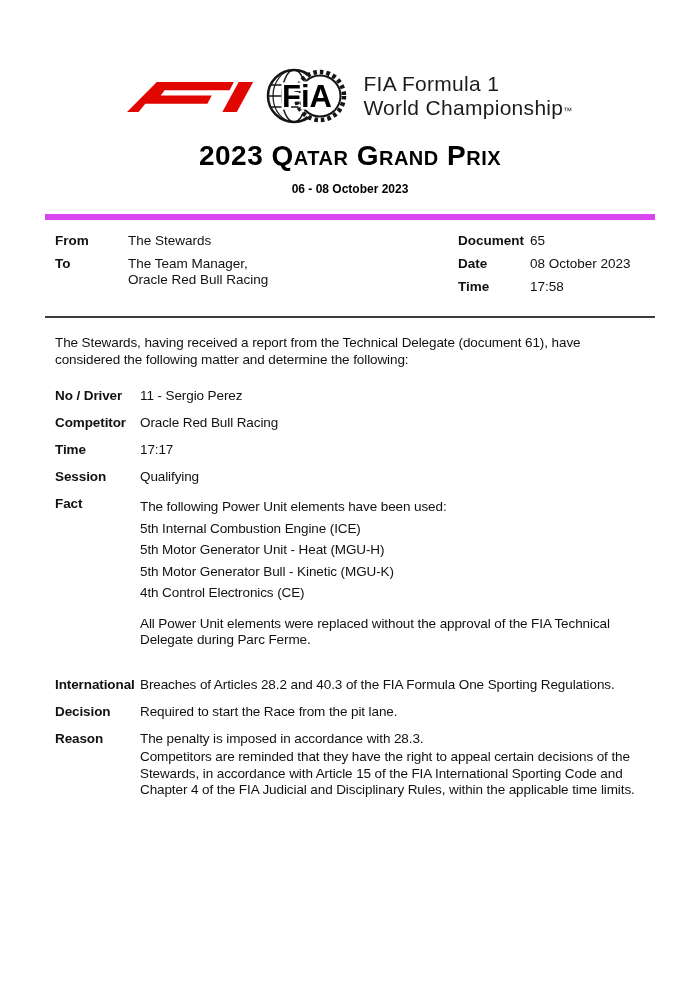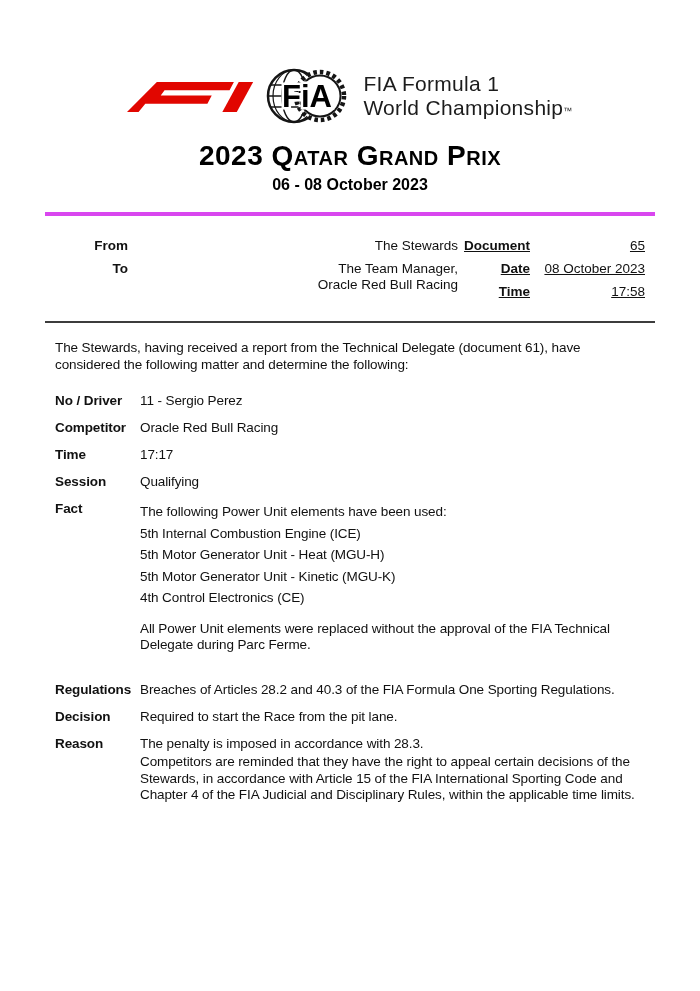--- a/index.html
+++ b/index.html
@@ -42,42 +42,41 @@
   
   .title-block { text-align: center; margin-top: 10px; }
   .gp-title {
     font-size: 28px;
     font-weight: bold;
     font-variant: small-caps;
     letter-spacing: 0.5px;
     color: #000;
   }
   .gp-dates {
-    font-size: 16px;
+    font-size: 12px;
     font-weight: bold;
-    margin-top: 4px;
+    margin-top: 10px;
     color: #000;
   }
 
   
   .meta-section {
     margin: 18px -10px 0;
-    padding: 22px 10px 14px;
-    border-top: 4px solid #d946ef;
+    padding: 13px 10px 14px;
+    border-top: 6px solid #d946ef;
     border-bottom: 2px solid #3c3c3c;
     display: flex;
     font-size: 13.5px;
     line-height: 16px;
-    text-align: right;
   }
   .meta-left { width: 403px; flex: none; }
   .meta-right { flex: 1; }
   .meta-row { display: grid; margin-bottom: 7px; }
   .meta-left .meta-row { grid-template-columns: 73px 1fr; }
-  .meta-right .meta-row { grid-template-columns: 72px 1fr; text-decoration: underline; }
+  .meta-right .meta-row { grid-template-columns: 72px 1fr; }
   .meta-label { font-weight: bold; }
   .prewrap { white-space: pre-line; }
 
   
   .doc-body { font-size: 13.5px; line-height: 16.5px; letter-spacing: -0.1px; }
   .intro { margin-top: 17px; }
   .rows { margin-top: 20px; }
   .row { display: grid; grid-template-columns: 85px 1fr; margin-bottom: 10.5px; }
   .row-label { font-weight: bold; white-space: nowrap; }
   .fact-line { line-height: 21.5px; }
@@ -170,29 +169,29 @@
         <span class="row-label">Session</span>
         <span>Qualifying</span>
       </div>
 
       <div class="row">
         <span class="row-label">Fact</span>
         <span>
           <div class="fact-line">The following Power Unit elements have been used:</div>
           <div class="fact-line">5th Internal Combustion Engine (ICE)</div>
           <div class="fact-line">5th Motor Generator Unit - Heat (MGU-H)</div>
-          <div class="fact-line">5th Motor Generator Unit - Kinetic (MGU-K)</div>
+          <div class="fact-line">5th Motor Generator Bull - Kinetic (MGU-K)</div>
           <div class="fact-line">4th Control Electronics (CE)</div>
           <div class="fact-extra prewrap">All Power Unit elements were replaced without the approval of the FIA Technical
 Delegate during Parc Ferme.</div>
         </span>
       </div>
 
       <div class="row gap-before">
-        <span class="row-label">Regulations</span>
+        <span class="row-label">International</span>
         <span>Breaches of Articles 28.2 and 40.3 of the FIA Formula One Sporting Regulations.</span>
       </div>
 
       <div class="row">
         <span class="row-label">Decision</span>
         <span>Required to start the Race from the pit lane.</span>
       </div>
 
       <div class="row">
         <span class="row-label">Reason</span>

